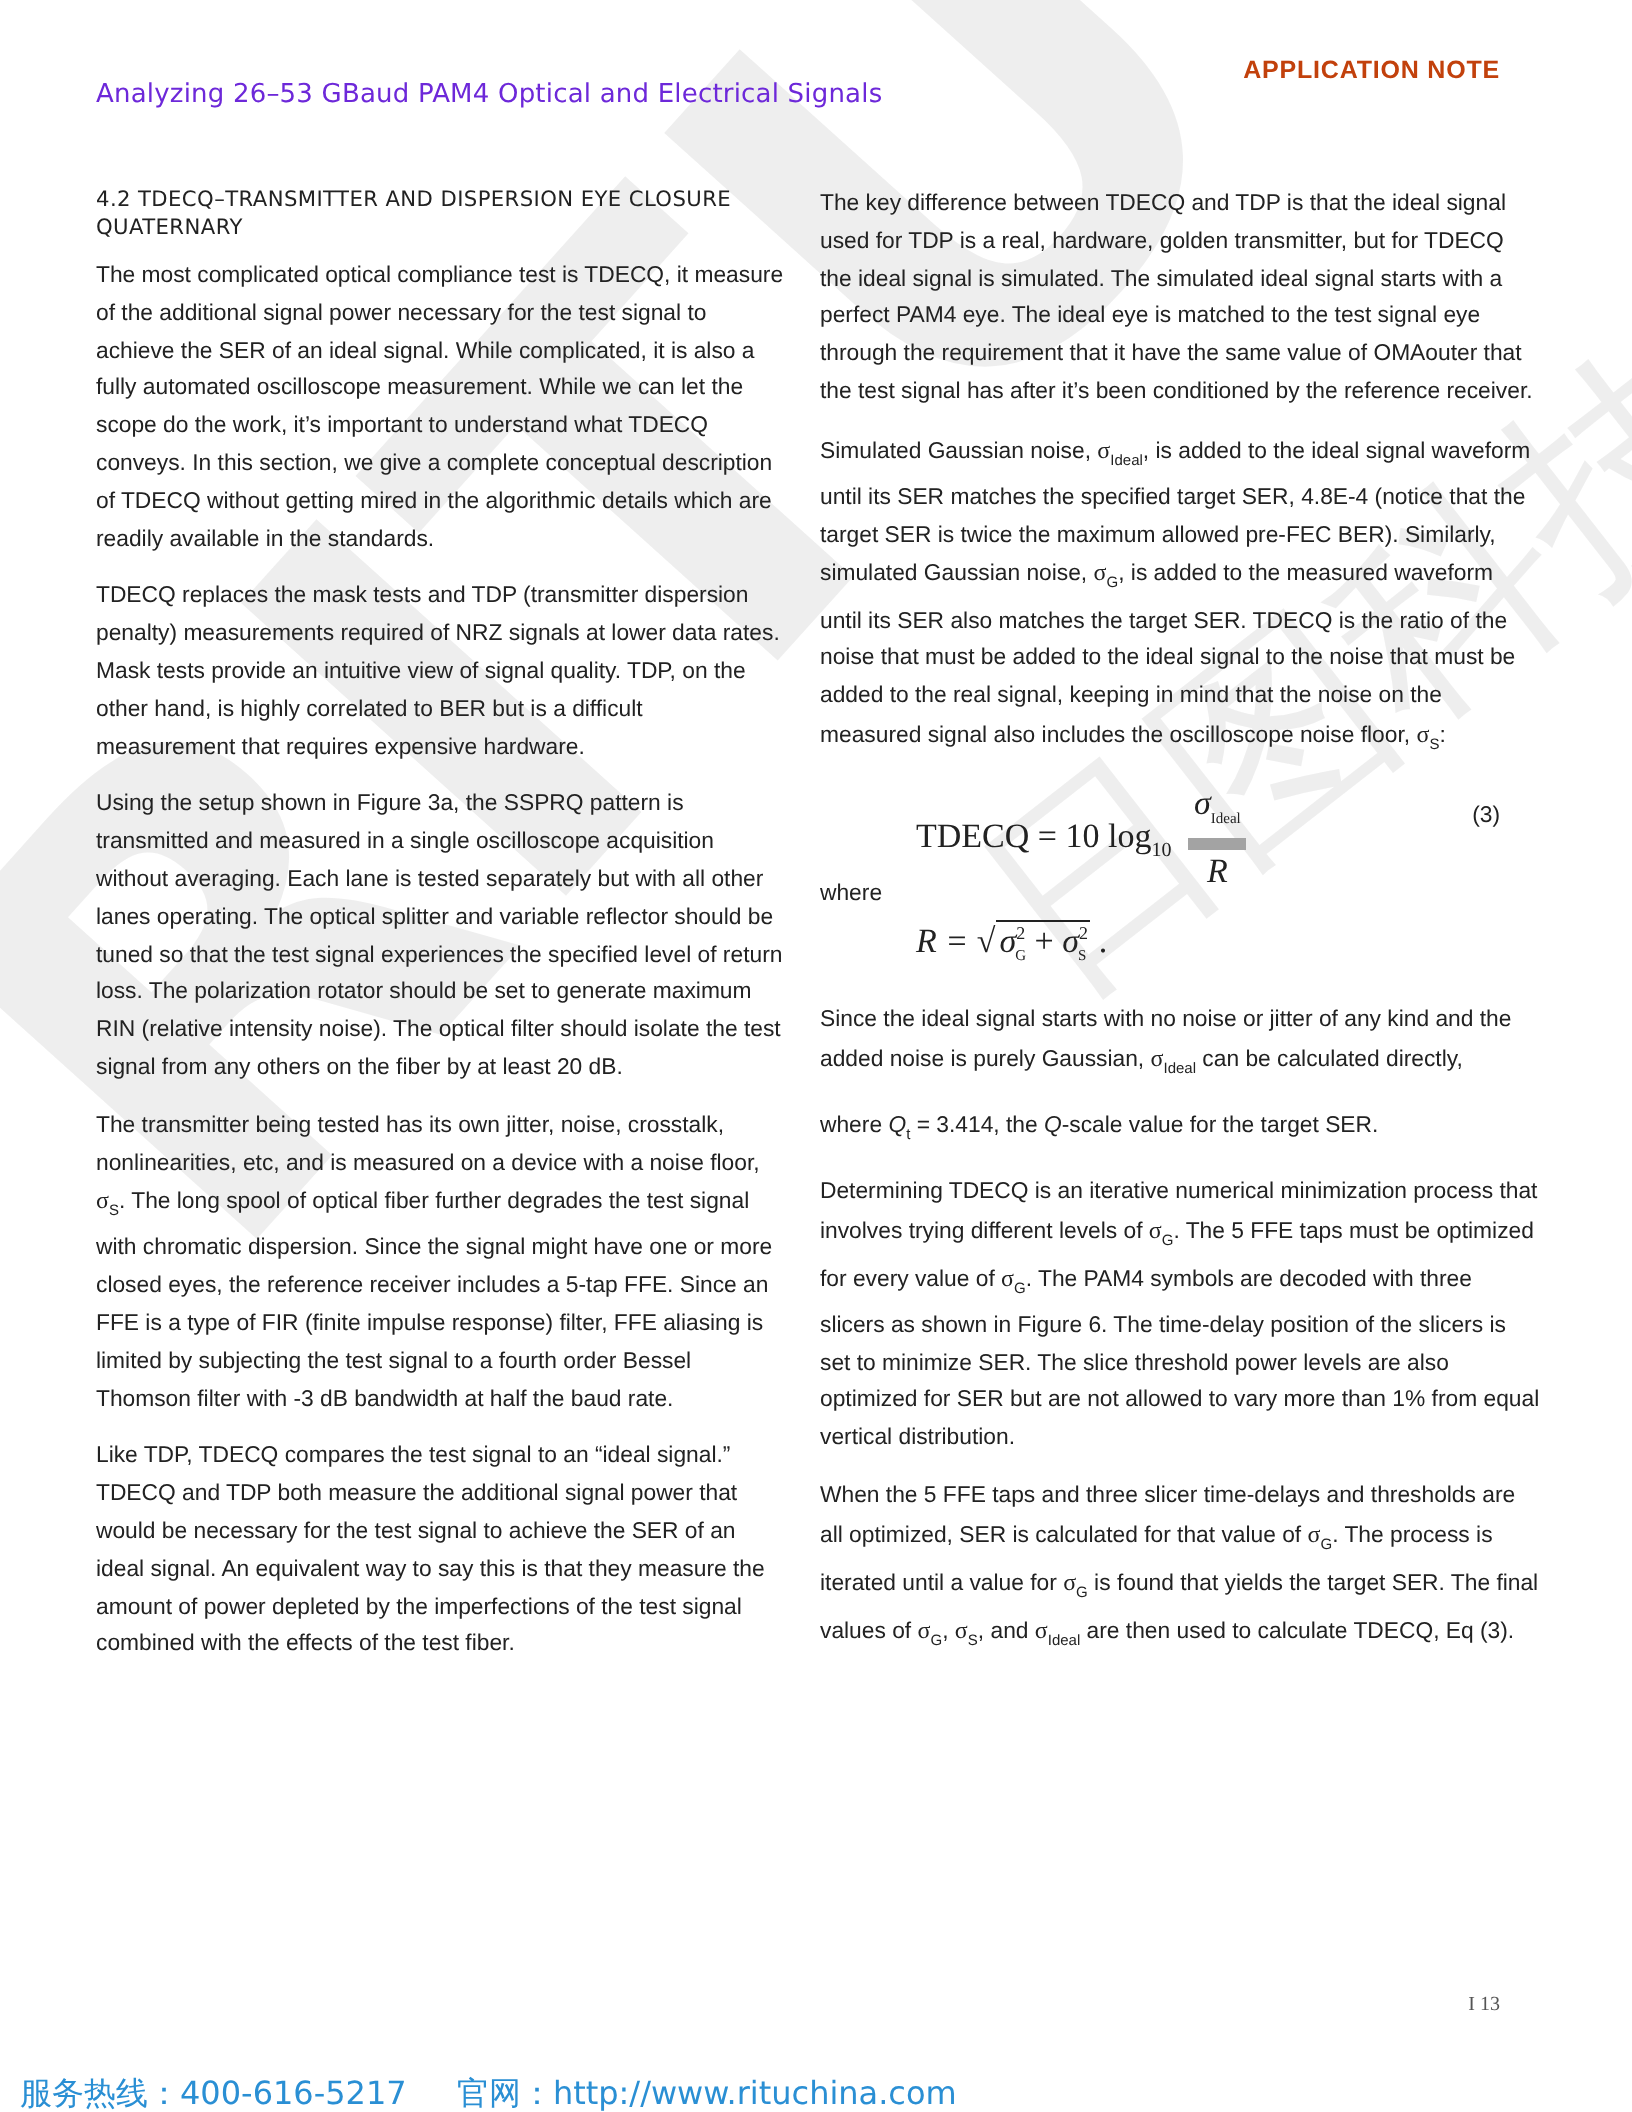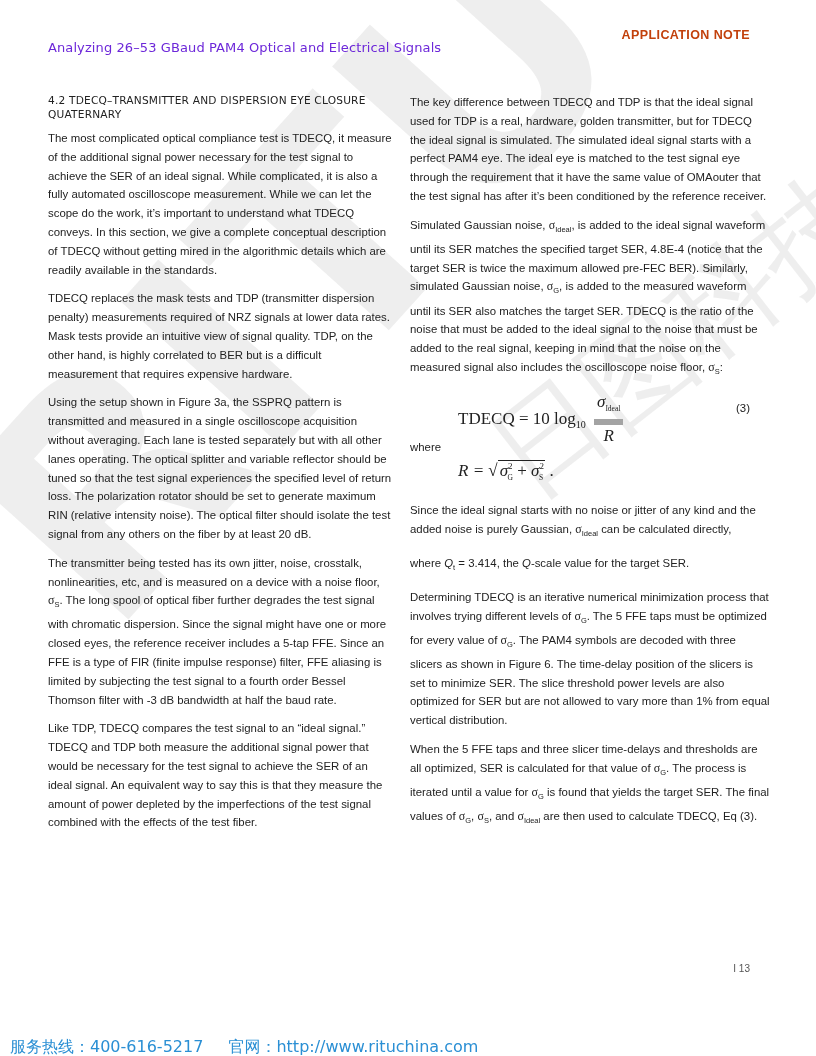--- a/index.html
+++ b/index.html
@@ -21,21 +21,21 @@
   sub { font-size: 10px; }
   .eq { position: relative; height: 44px; margin: 0 0 2px 0; font-family: "Liberation Serif", serif; }
   .eq-num { position: absolute; right: 20px; top: 10px; font-family: "Liberation Sans", sans-serif; font-size: 11.4px; }
   .frac { display: inline-flex; flex-direction: column; align-items: center; vertical-align: middle; margin: 0 4px; }
   .frac .num { border-bottom: 6px solid #a3a3a3; padding: 0 3px; line-height: 20px; }
   .frac .den { line-height: 22px; }
   .eq3 { position: absolute; left: 48px; top: 0; font-size: 17px; }
   .eq-r { height: 32px; margin: 0 0 8px 0; font-family: "Liberation Serif", serif; font-size: 17px; padding-left: 48px; }
   .sqrt { border-top: 1px solid #222; padding: 0 2px; }
   .eq4 { position: absolute; left: 48px; top: 0; font-size: 17px; }
-  .page-number { position: absolute; right: 66px; top: 963px; font-size: 10px; color: #555; font-family: Liberation Sans, sans-serif; margin-left: 38px; }
+  .page-number { position: absolute; right: 66px; top: 997px; font-size: 10px; color: #555; font-family: Liberation Serif, serif; margin-left: 38px; }
   .footer { position: absolute; left: 0; width: 816px; top: 1037px; text-align: left; font-size: 16px; color: #2a8fd4;
             font-family: "DejaVu Sans", sans-serif; }
   .footer span { margin: 0 10px; }
 </style>
 </head>
 <body>
 
 <svg class="watermark" viewBox="0 0 816 1056">
   <g transform="translate(110,640) rotate(-48)" fill="#ececec" opacity="0.85">
     <text x="0" y="0" font-family="DejaVu Sans, sans-serif" font-weight="bold" font-size="300">RITU</text>

